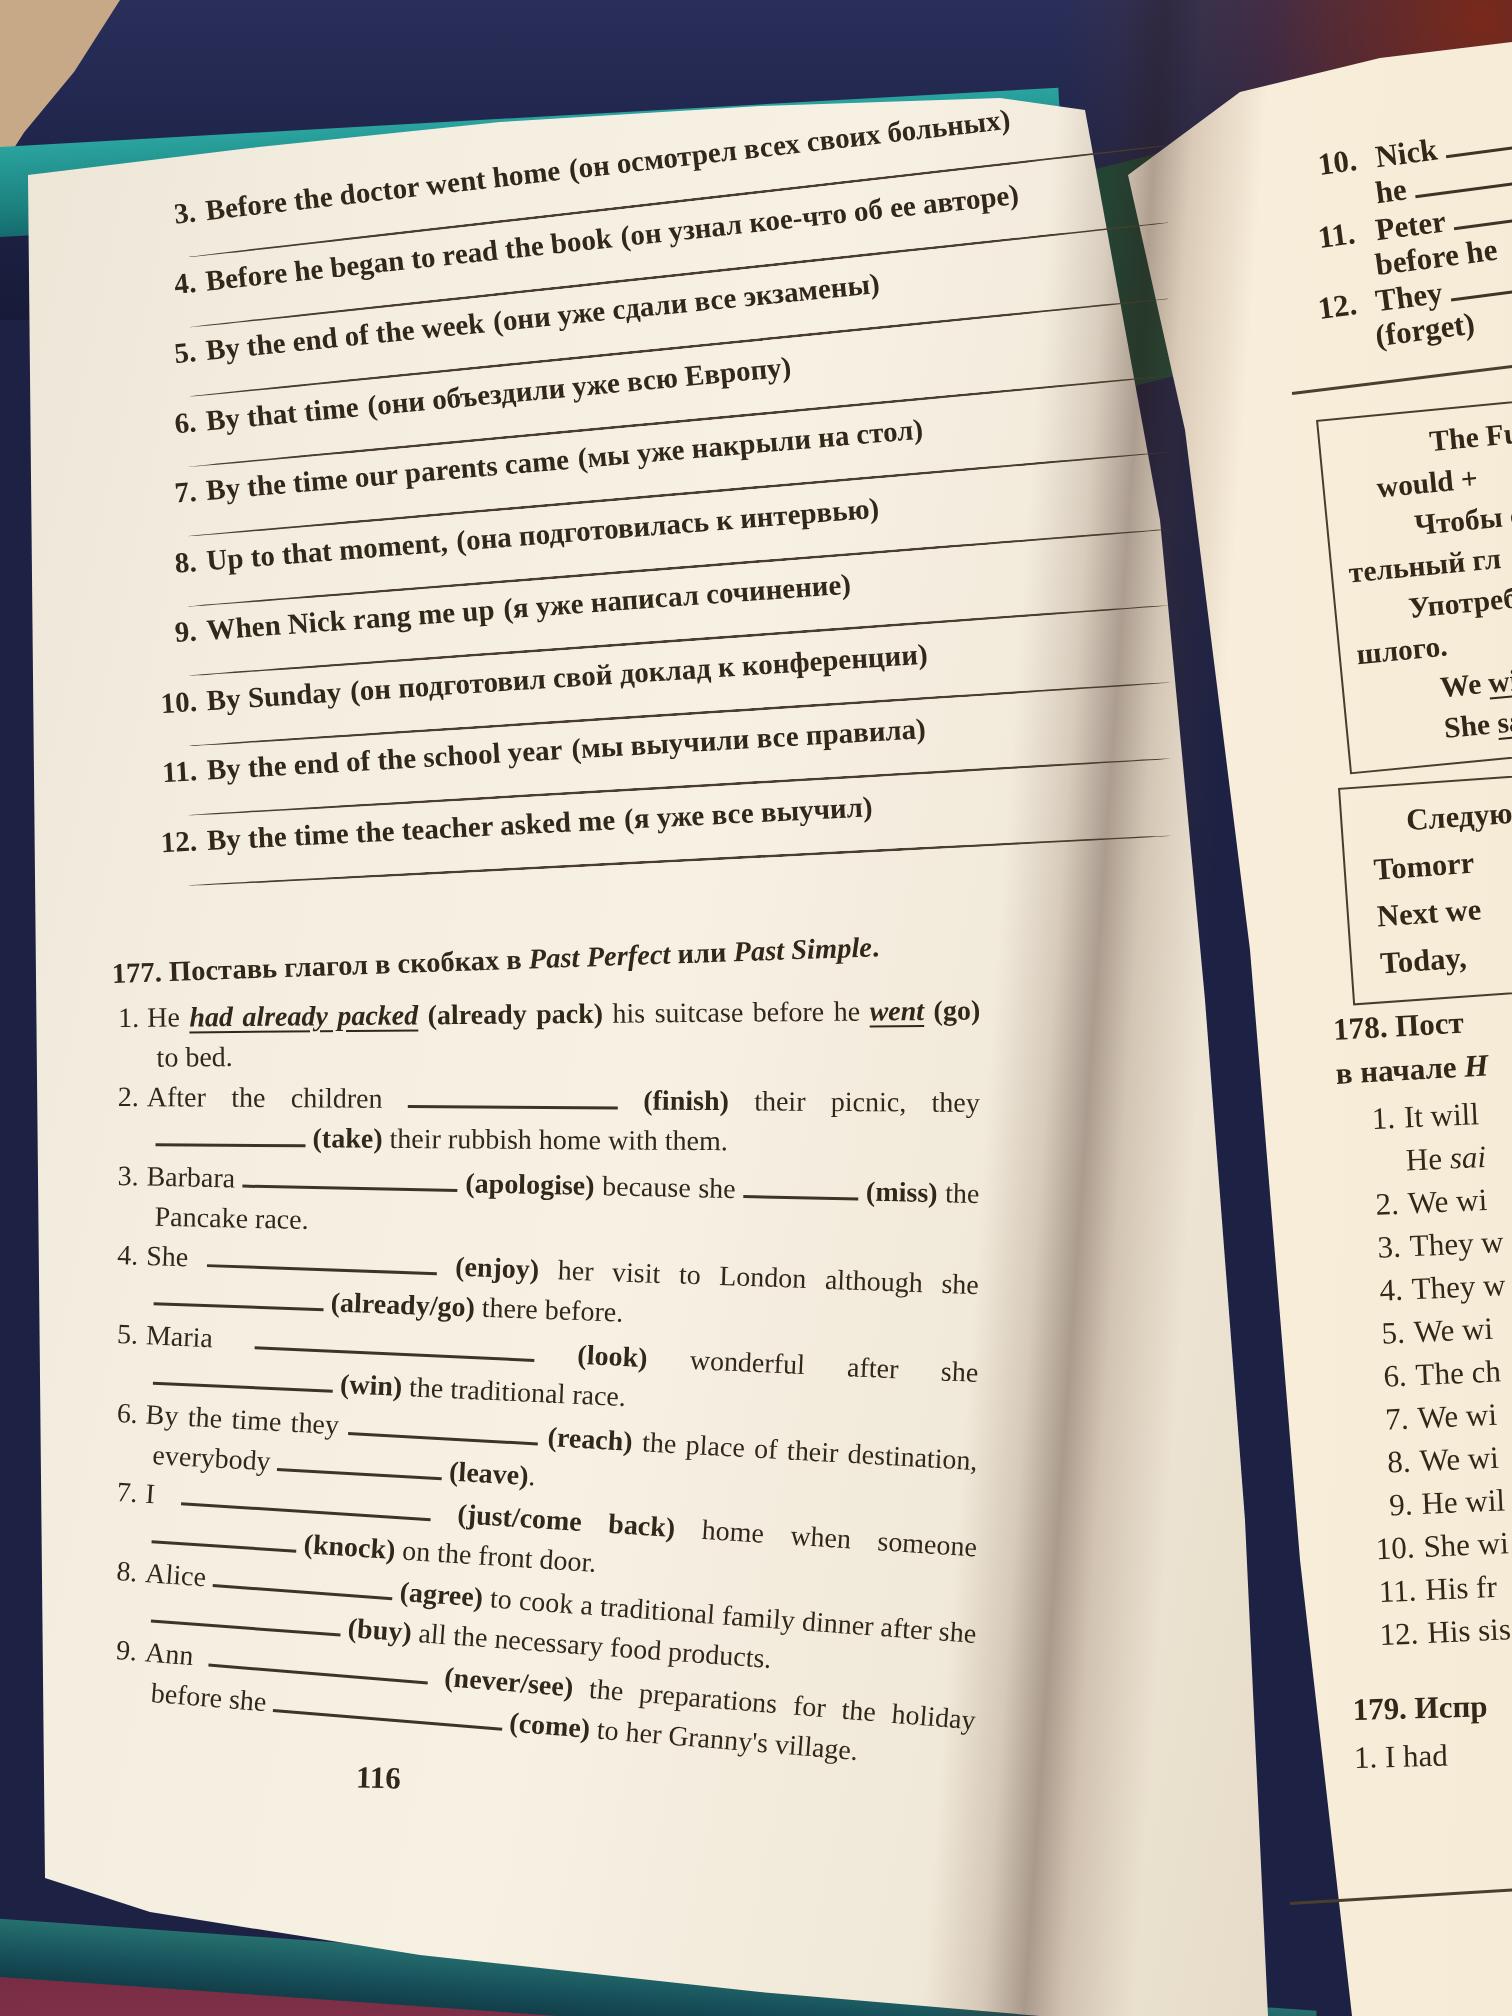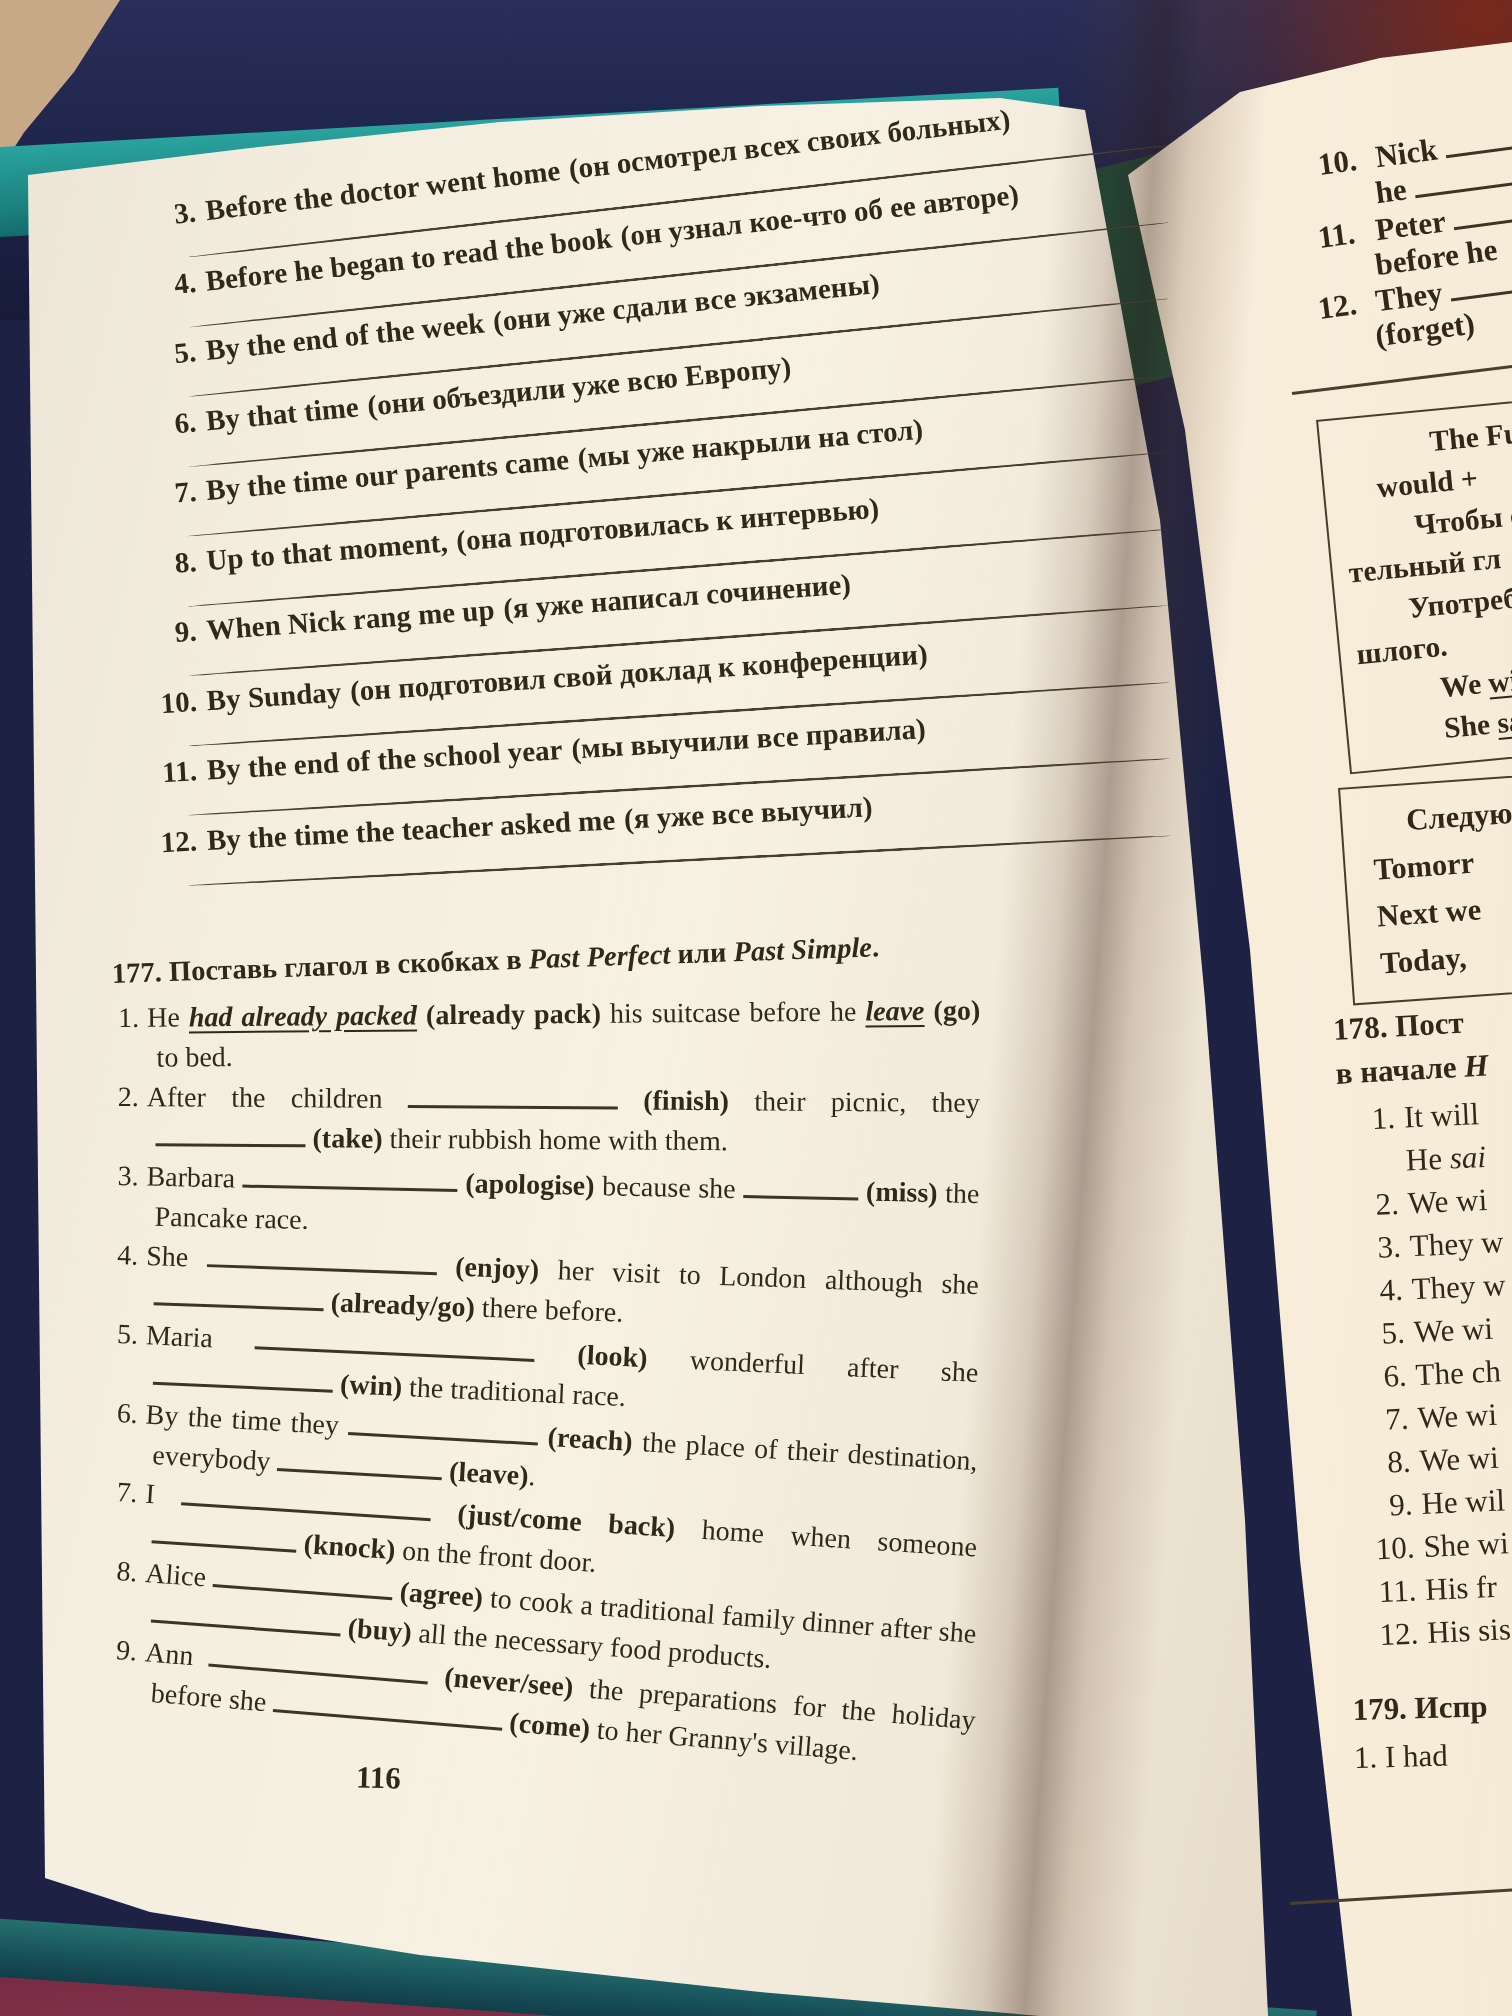--- a/index.html
+++ b/index.html
@@ -177,21 +177,21 @@
 
   <div class="txt" id="ex177-head">
     <span class="h-num">177.</span>
     <span>Поставь глагол в скобках в</span>
     <span class="h-term">Past Perfect</span>
     <span>или</span>
     <span class="h-term">Past Simple</span><span>.</span>
   </div>
 
   <div class="txt" id="ex177-list">
-    <div class="q177"><span class="qnum2">1.</span><span><span class="seg">He </span><span class="seg seg-u">had already packed</span><span class="seg"> </span><span class="seg seg-b">(already pack)</span><span class="seg"> his suitcase before he </span><span class="seg seg-u">leave</span><span class="seg"> </span><span class="seg seg-b">(go)</span><span class="seg"> to bed.</span></span></div>
+    <div class="q177"><span class="qnum2">1.</span><span><span class="seg">He </span><span class="seg seg-u">had already packed</span><span class="seg"> </span><span class="seg seg-b">(already pack)</span><span class="seg"> his suitcase before he </span><span class="seg seg-u">went</span><span class="seg"> </span><span class="seg seg-b">(go)</span><span class="seg"> to bed.</span></span></div>
       <div class="q177"><span class="qnum2">2.</span><span><span class="seg">After the children </span><span class="blank" style="width: 210px;"></span><span class="seg"> </span><span class="seg seg-b">(finish)</span><span class="seg"> their picnic, they </span><span class="blank" style="width: 150px;"></span><span class="seg"> </span><span class="seg seg-b">(take)</span><span class="seg"> their rubbish home with them.</span></span></div>
       <div class="q177"><span class="qnum2">3.</span><span><span class="seg">Barbara </span><span class="blank" style="width: 215px;"></span><span class="seg"> </span><span class="seg seg-b">(apologise)</span><span class="seg"> because she </span><span class="blank" style="width: 115px;"></span><span class="seg"> </span><span class="seg seg-b">(miss)</span><span class="seg"> the Pancake race.</span></span></div>
       <div class="q177"><span class="qnum2">4.</span><span><span class="seg">She </span><span class="blank" style="width: 230px;"></span><span class="seg"> </span><span class="seg seg-b">(enjoy)</span><span class="seg"> her visit to London although she </span><span class="blank" style="width: 170px;"></span><span class="seg"> </span><span class="seg seg-b">(already/go)</span><span class="seg"> there before.</span></span></div>
       <div class="q177"><span class="qnum2">5.</span><span><span class="seg">Maria </span><span class="blank" style="width: 280px;"></span><span class="seg"> </span><span class="seg seg-b">(look)</span><span class="seg"> wonderful after she </span><span class="blank" style="width: 180px;"></span><span class="seg"> </span><span class="seg seg-b">(win)</span><span class="seg"> the traditional race.</span></span></div>
       <div class="q177"><span class="qnum2">6.</span><span><span class="seg">By the time they </span><span class="blank" style="width: 190px;"></span><span class="seg"> </span><span class="seg seg-b">(reach)</span><span class="seg"> the place of their destination, everybody </span><span class="blank" style="width: 165px;"></span><span class="seg"> </span><span class="seg seg-b">(leave)</span><span class="seg">.</span></span></div>
       <div class="q177"><span class="qnum2">7.</span><span><span class="seg">I </span><span class="blank" style="width: 250px;"></span><span class="seg"> </span><span class="seg seg-b">(just/come back)</span><span class="seg"> home when someone </span><span class="blank" style="width: 145px;"></span><span class="seg"> </span><span class="seg seg-b">(knock)</span><span class="seg"> on the front door.</span></span></div>
       <div class="q177"><span class="qnum2">8.</span><span><span class="seg">Alice </span><span class="blank" style="width: 180px;"></span><span class="seg"> </span><span class="seg seg-b">(agree)</span><span class="seg"> to cook a traditional family dinner after she </span><span class="blank" style="width: 190px;"></span><span class="seg"> </span><span class="seg seg-b">(buy)</span><span class="seg"> all the necessary food products.</span></span></div>
       <div class="q177"><span class="qnum2">9.</span><span><span class="seg">Ann </span><span class="blank" style="width: 220px;"></span><span class="seg"> </span><span class="seg seg-b">(never/see)</span><span class="seg"> the preparations for the holiday before she </span><span class="blank" style="width: 230px;"></span><span class="seg"> </span><span class="seg seg-b">(come)</span><span class="seg"> to her Granny's village.</span></span></div>
   </div>
 

